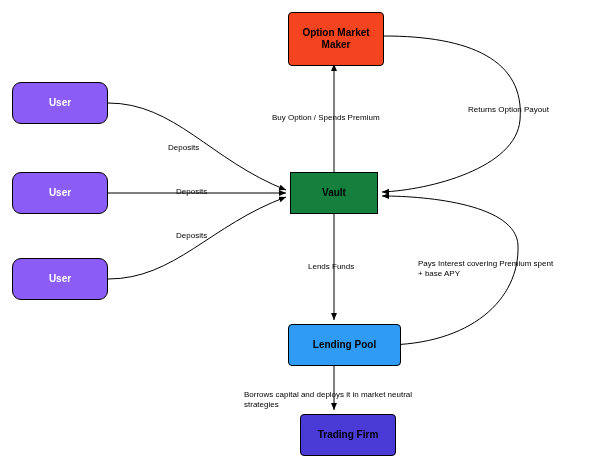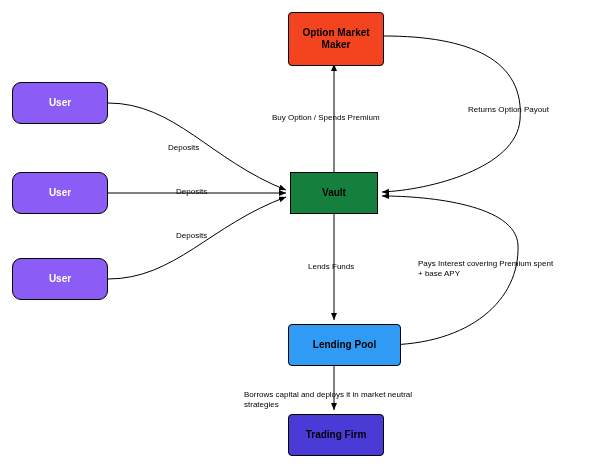--- a/index.html
+++ b/index.html
@@ -114,21 +114,21 @@
   </div>
 
   <div class="node node-omm" style="left:288px; top:12px; width:96px; height:54px;">
     <span>Option Market Maker</span>
   </div>
 
   <div class="node node-lending" style="left:288px; top:324px; width:113px; height:42px;">
     <span>Lending Pool</span>
   </div>
 
-  <div class="node node-trading" style="left:288px; top:414px; width:96px; height:42px;">
+  <div class="node node-trading" style="left:300px; top:414px; width:96px; height:42px;">
     <span>Trading Firm</span>
   </div>
 
   <div class="edge-label" style="left:168px; top:143px;">Deposits</div>
   <div class="edge-label" style="left:176px; top:187px;">Deposits</div>
   <div class="edge-label" style="left:176px; top:231px;">Deposits</div>
   <div class="edge-label" style="left:272px; top:113px; width:130px;">Buy Option / Spends Premium</div>
   <div class="edge-label" style="left:468px; top:105px; width:100px;">Returns Option Payout</div>
   <div class="edge-label" style="left:308px; top:262px;">Lends Funds</div>
   <div class="edge-label" style="left:418px; top:259px; width:140px;">Pays Interest covering Premium spent + base APY</div>

